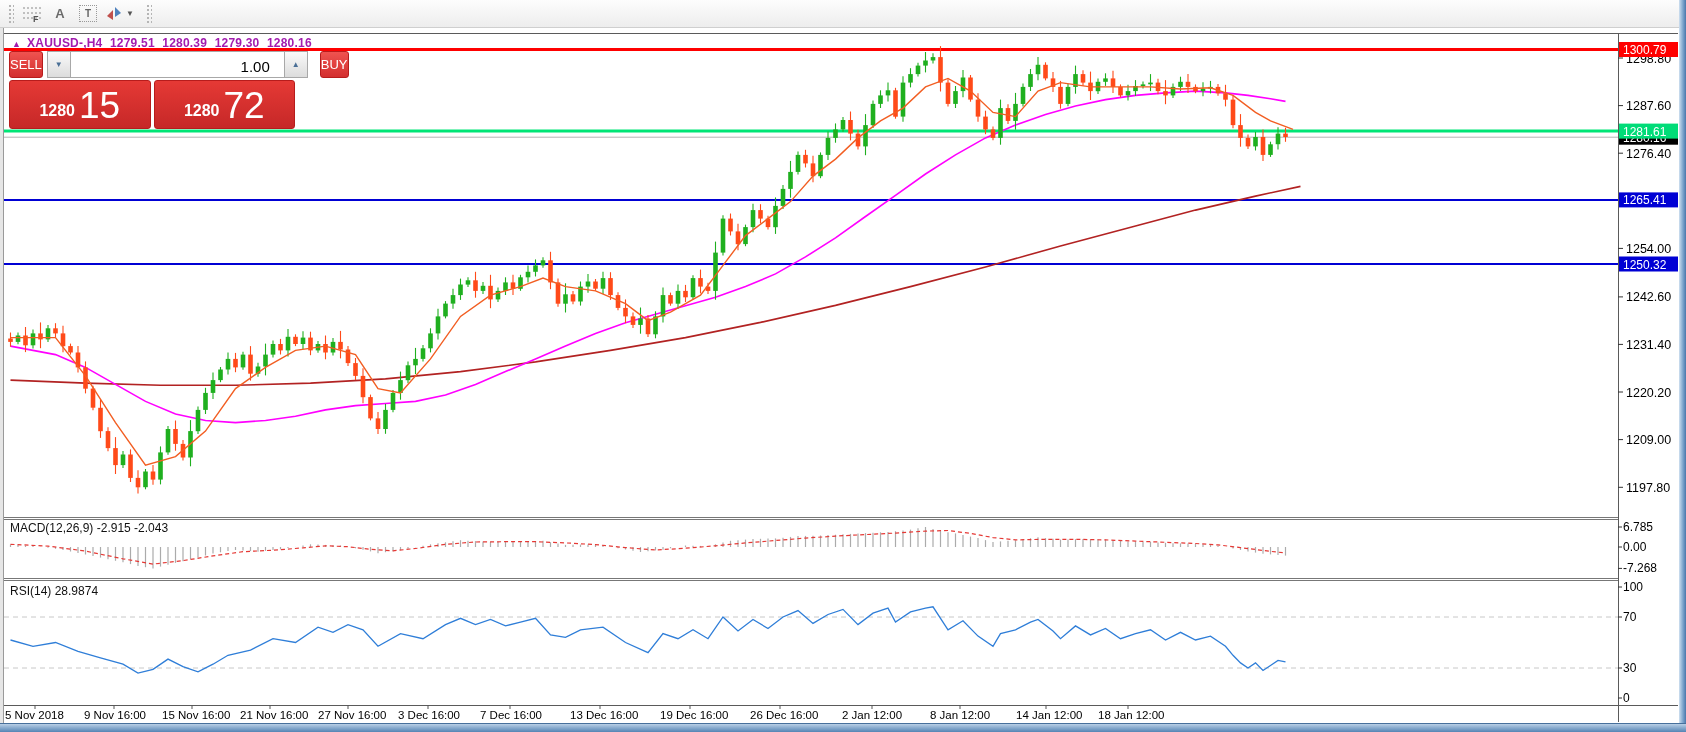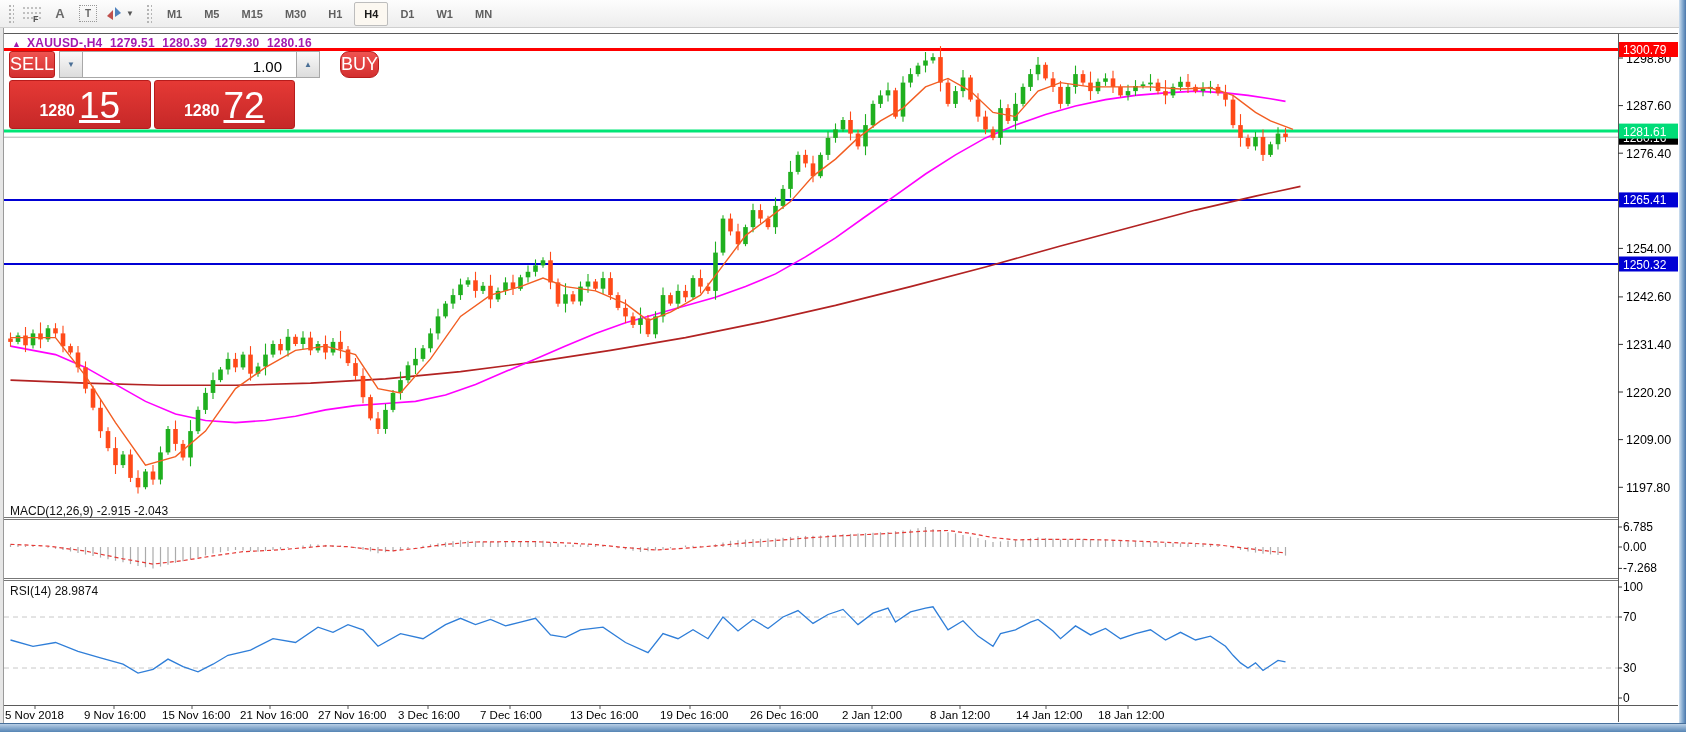--- a/index.html
+++ b/index.html
@@ -31,34 +31,34 @@
   .ohlc{position:absolute;left:12px;top:36px;z-index:3;font-size:12px;font-weight:bold;color:#a21caf;
     letter-spacing:.2px;}
   .ohlc .tri{font-size:9px;margin-right:6px;}
   .ohlc span{margin-right:4px;}
   .ind-label{position:absolute;z-index:3;font-size:12px;color:#111;}
   .annotation{position:absolute;z-index:3;font-size:30px;line-height:32px;font-weight:400;}
   
   .trade{position:absolute;left:9px;top:51px;width:286px;z-index:4;}
   .trade .row1{display:flex;height:27px;}
   .btn-red{background:linear-gradient(#ef5350,#d32f2f);border:1px solid #b71c1c;border-radius:3px;
-    color:#fff;font-size:18px;display:flex;align-items:center;justify-content:center;cursor:pointer;}
+    color:#fff;font-size:13px;display:flex;align-items:center;justify-content:center;cursor:pointer;}
   .sell-btn{width:68px;}
-  .buy-btn{width:66px;margin-left:20px;border-radius:9px;}
+  .buy-btn{width:66px;margin-left:12px;}
   .vol-wrap{display:flex;flex:1;margin-left:4px;height:27px;box-sizing:border-box;}
   .spin{width:22px;background:linear-gradient(#fafafa,#dcdcdc);border:1px solid #a8a8a8;
     color:#4a6f96;font-size:8px;display:flex;align-items:center;justify-content:center;cursor:pointer;}
   .vol-input{flex:1;min-width:0;border:1px solid #a8a8a8;border-left:none;border-right:none;
     font-size:15px;text-align:right;padding:4px 14px 0 0;font-family:inherit;}
   .trade .row2{display:flex;margin-top:2px;height:49px;}
   .price-box{flex:1;background:linear-gradient(#e53935,#c62828);border:1px solid #b71c1c;border-radius:3px;
     color:#fff;display:flex;align-items:flex-end;justify-content:center;cursor:pointer;padding-bottom:3px;}
   .price-box + .price-box{margin-left:3px;}
   .price-box .small{font-size:16px;font-weight:bold;margin-right:4px;margin-bottom:5px;}
-  .price-box .big{font-size:37px;line-height:38px;text-decoration:underline;}
+  .price-box .big{font-size:37px;line-height:38px;}
 </style>
 </head>
 <body>
 
 <div class="window">
   <svg id="chart" width="1686" height="732">
       <rect x="0" y="28" width="1686" height="704" fill="#ffffff"></rect>
       <g>
         <line x1="4" y1="49.5" x2="1618" y2="49.5" stroke="#FF0000" stroke-width="3"></line>
         <line x1="4" y1="137.2" x2="1618" y2="137.2" stroke="#B4B4B4" stroke-width="1"></line>
@@ -708,31 +708,20 @@
         </div>
         <div class="toolbtn">
           <svg width="20" height="16">
             <path d="M3 10 L9 4 L9 14 Z" fill="#c0504d"></path>
             <path d="M17 7 L11 1 L11 11 Z" fill="#4f81bd"></path>
           </svg>
           <span class="caret">▼</span>
         </div>
       </div>
     <div class="grip" style="margin-left:10px;"></div>
-    <div id="tfGroup" style="display:flex;align-items:center;">
-        <div class="tf-btn">M1</div>
-        <div class="tf-btn">M5</div>
-        <div class="tf-btn">M15</div>
-        <div class="tf-btn">M30</div>
-        <div class="tf-btn">H1</div>
-        <div class="tf-btn active">H4</div>
-        <div class="tf-btn">D1</div>
-        <div class="tf-btn">W1</div>
-        <div class="tf-btn">MN</div>
-      </div>
   </div>
 
   <div class="edge-left"></div>
   <div class="edge-right"></div>
   <div class="edge-bottom"></div>
 
   <div class="ohlc">
     <span class="tri">▲</span><span>XAUUSD-,H4</span>
     <span>1279.51</span>
     <span>1280.39</span>
@@ -755,20 +744,20 @@
         <span class="small">1280</span>
         <span class="big">15</span>
       </div>
       <div class="price-box">
         <span class="small">1280</span>
         <span class="big">72</span>
       </div>
     </div>
   </div>
 
-  <div class="ind-label" style="left:10px;top:504px;">
+  <div class="ind-label" style="left:10px;top:521px;">
     <span>MACD(12,26,9)</span> <span>-2.915 -2.043</span>
   </div>
   <div class="ind-label" style="left:10px;top:584px;">
     <span>RSI(14)</span> <span>28.9874</span>
   </div>
 
 </div>
 
 </body></html>

